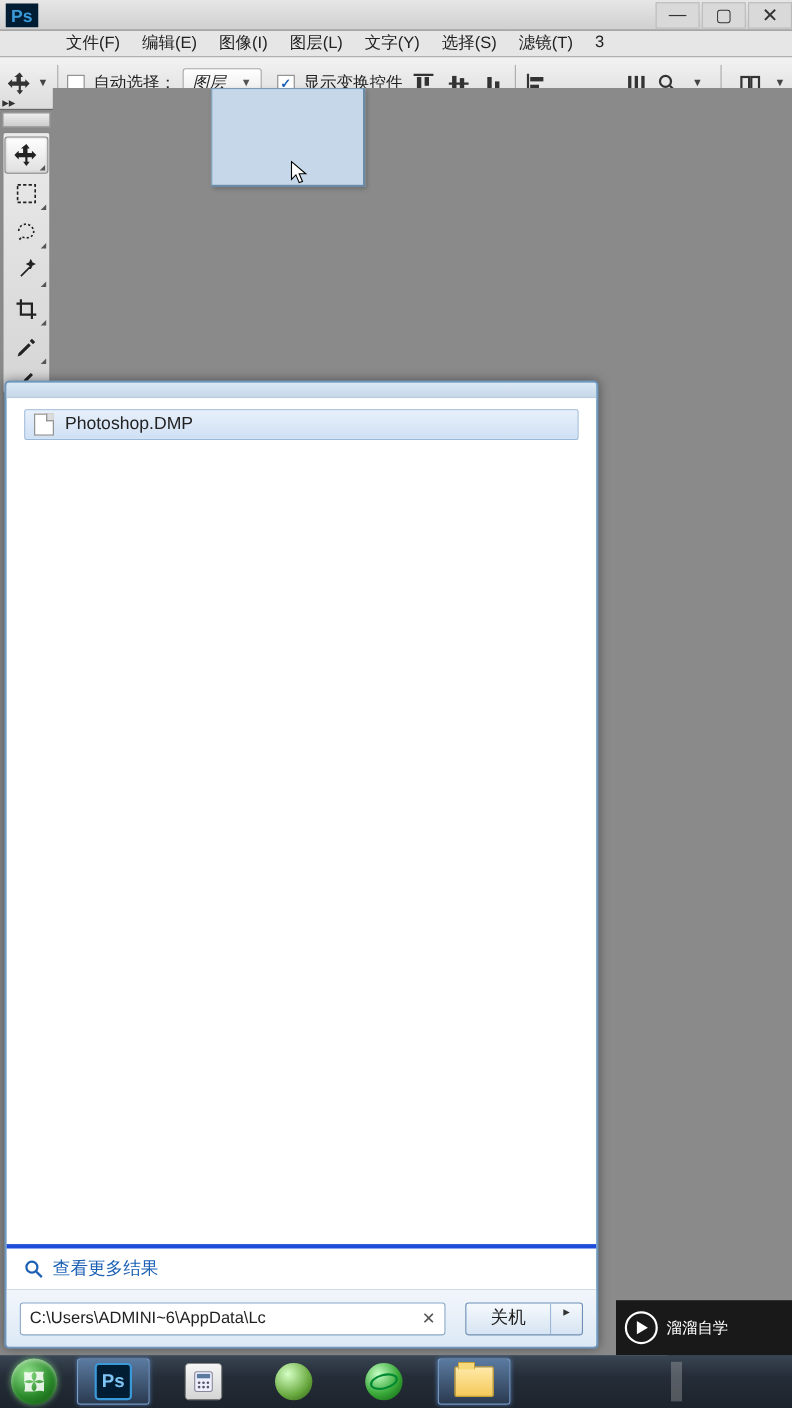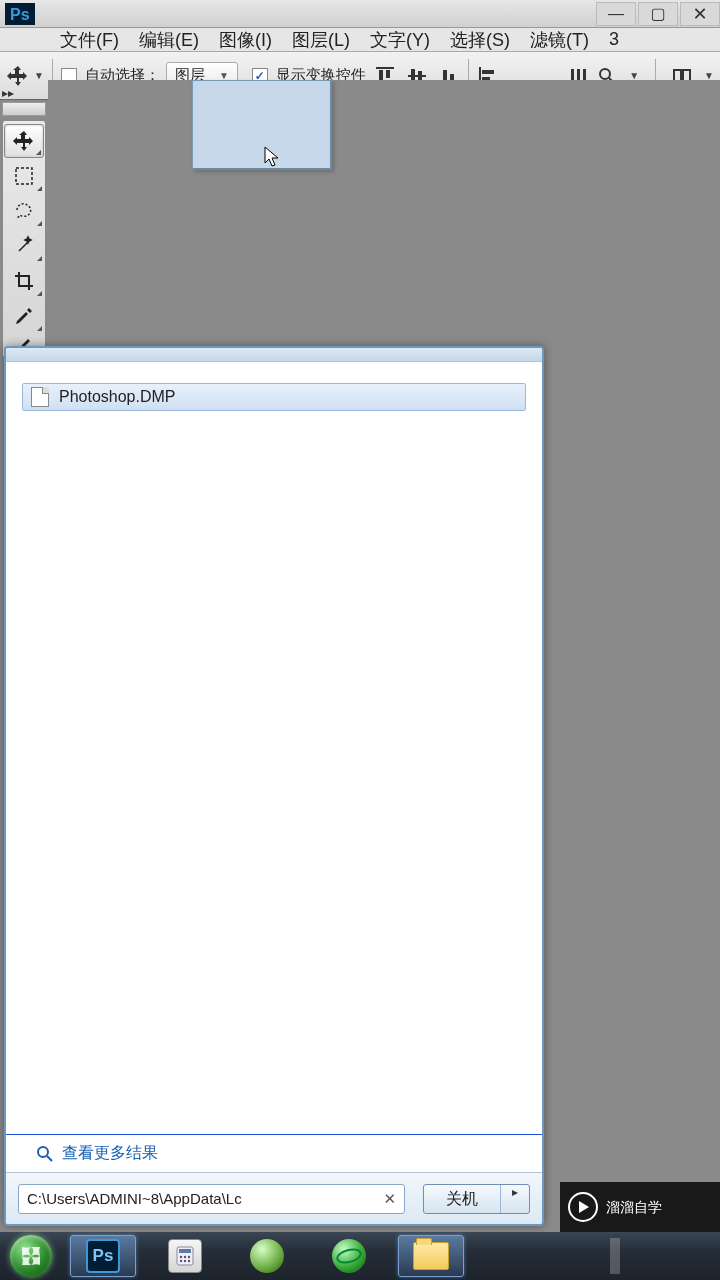--- a/index.html
+++ b/index.html
@@ -7,33 +7,33 @@
 
 
 .titlebar { height: 28px; background: linear-gradient(#e6e6e6,#d0d0d0); display: flex; align-items: center; border-bottom: 1px solid #999; }
 .ps-logo { width: 40px; height: 26px; display: flex; align-items: center; justify-content: center; }
 .ps-logo svg { width: 30px; height: 22px; }
 .win-controls { margin-left: auto; display: flex; }
 .win-btn { width: 40px; height: 24px; display:flex; align-items:center; justify-content:center; font-size:16px; color:#333; background:#d9d9d9; border:1px solid #bbb; margin-left:2px; }
 .win-btn.close { font-size:18px; }
 
 
-.menubar { height: 24px; background: #e6e6e6; display: flex; align-items: center; padding-left: 50px; font-size: 18px; border-bottom:1px solid #aaa; }
+.menubar { height: 24px; background: #e6e6e6; display: flex; padding-left: 50px; font-size: 15px; border-bottom:1px solid #aaa; }
 .menubar .mi { padding: 2px 10px; color:#222; cursor:default; }
 .menubar .mi.cut { padding-right:4px; }
 
 
 .optbar { height: 48px; background: linear-gradient(#f2f2f2,#dcdcdc); display:flex; align-items:center; padding:0 6px; border-bottom:1px solid #666; font-size:15px; color:#222; }
 .opt-sep { width:1px; height:34px; background:#aaa; margin:0 8px; }
 .move-icon { width:24px; height:24px; display:flex; align-items:center; justify-content:center; position:relative; }
 .move-icon svg { width:22px; height:22px; }
 .dd-caret { font-size:10px; color:#444; margin-left:4px; }
 .cb { width:16px; height:16px; border:1px solid #888; background:#fff; display:inline-flex; align-items:center; justify-content:center; margin-right:6px; font-size:12px; color:#1a5fb4; }
 .cb.checked::after { content:"✓"; font-weight:bold; }
-.select-box { height:28px; border:1px solid #aaa; background:linear-gradient(#fff,#e8e8e8); display:flex; align-items:center; padding:0 8px; margin:0 4px; border-radius:3px; }
+.select-box { height:28px; border:1px solid #aaa; background:linear-gradient(#fff,#e8e8e8); display:flex; align-items:center; padding:0 8px; margin:0 4px; border-radius:3px;font-style:italic; }
 .select-box .caret { margin-left:14px; font-size:10px; color:#555; }
 .opt-label { margin:0 2px;text-align:right; }
 .align-icons { display:flex; gap:10px; margin-left:6px; }
 .ai { width:22px; height:22px; }
 .zoom-group { display:flex; align-items:center; margin-left:auto; gap:8px; }
 .zoom-group .zi { width:20px; height:20px; }
 
 
 .collapse-tab { position:absolute; left:2px; top:86px; width:14px; height:14px; color:#333; font-size:12px; }
 .ruler-stub { position:absolute; left:2px; top:102px; width:44px; height:14px; background:linear-gradient(#eee,#ccc); border:1px solid #999; }
@@ -45,25 +45,25 @@
 
 
 .canvas-area { position:absolute; left:48px; top:80px; right:0; bottom:48px; background:#8a8a8a; }
 .drop-preview { position:absolute; left:144px; top:0; width:140px; height:90px; background:#c5d7e8; border:1px solid #7a9ab5; border-right:2px solid #6a8aa5; border-bottom:2px solid #6a8aa5; box-shadow:2px 2px 4px rgba(0,0,0,.2); }
 .cursor { position:absolute; left:215px; top:65px; }
 .cursor svg { width:20px; height:24px; }
 
 
 .startmenu { position:absolute; left:4px; top:346px; width:540px; height:880px; background:#fff; border:2px solid #6e98bf; border-radius:4px; box-shadow:0 0 10px rgba(0,0,0,.4); display:flex; flex-direction:column; }
 .sm-head { height:14px; background:linear-gradient(#dce9f5,#c5d7e8); border-bottom:1px solid #b0c4d8; border-radius:3px 3px 0 0; }
-.sm-body { flex:1; padding:21px 16px; overflow:hidden; }
+.sm-body { flex:1; padding:10px 16px; overflow:hidden; }
 .result-item { height:28px; background:linear-gradient(#e8f0fb,#cfe0f4); border:1px solid #9ab8d8; border-radius:2px; display:flex; align-items:center; padding:0 8px; font-size:16px; color:#222; }
 .file-ico { width:18px; height:20px; border:1px solid #888; background:#fff; margin-right:10px; position:relative; }
 .file-ico::after { content:""; position:absolute; right:-1px; top:-1px; width:6px; height:6px; background:#ddd; border-left:1px solid #888; border-bottom:1px solid #888; }
-.sm-more { display:flex; align-items:center; gap:8px; padding:8px 30px; font-size:16px; color:#1a5fb4; border-top:1px solid #1d4ed8; }
+.sm-more { display:flex; align-items:center; gap:8px; padding:8px 16px; font-size:16px; color:#1a5fb4; border-top:4px solid #1d4ed8; }
 .mag-icon { width:18px; height:18px; }
 .sm-footer { height:52px; background:linear-gradient(#f2f6fb,#dce9f5); border-top:1px solid #b0c4d8; display:flex; align-items:center; padding:0 12px; gap:18px; border-radius:0 0 3px 3px; }
 .search-input { flex:1; height:30px; border:1px solid #8aa8c8; border-radius:3px; background:#fff; display:flex; align-items:center; padding:0 8px; font-size:15px; color:#222; }
 .search-input .clear { margin-left:auto; color:#555; font-size:15px; }
 .power-btn { height:30px; border:1px solid #6e8fb3; border-radius:3px; background:linear-gradient(#f5f9fd,#d6e4f2); display:flex; align-items:flex-start; overflow:hidden; }
 .power-main { padding:0 22px; font-size:16px; color:#222; border-right:1px solid #9ab8d8; line-height:28px; }
 .power-arrow { width:28px; text-align:center; font-size:12px; color:#333; }
 
 
 .taskbar { position:absolute; left:0; bottom:0; width:100%; height:48px; background:linear-gradient(#3a4654,#252d38 40%,#1c232c); display:flex; align-items:flex-end; }
@@ -241,21 +241,21 @@
   </div>
   <div class="sm-more">
     <svg class="mag-icon" viewBox="0 0 18 18">
         <circle cx="7" cy="7" r="5" stroke="#1a5fb4" stroke-width="2" fill="none"></circle>
         <line x1="11" y1="11" x2="16" y2="16" stroke="#1a5fb4" stroke-width="2"></line>
       </svg>
     <span>查看更多结果</span>
   </div>
   <div class="sm-footer">
     <div class="search-input">
-      <span>C:\Users\ADMINI~8\AppData\Lc</span>
+      <span>C:\Users\ADMINI~6\AppData\Lc</span>
       <span class="clear">✕</span>
     </div>
     <div class="power-btn">
       <div class="power-main">关机</div>
       <div class="power-arrow">▸</div>
     </div>
   </div>
 </div>
 
 <div class="wm">

